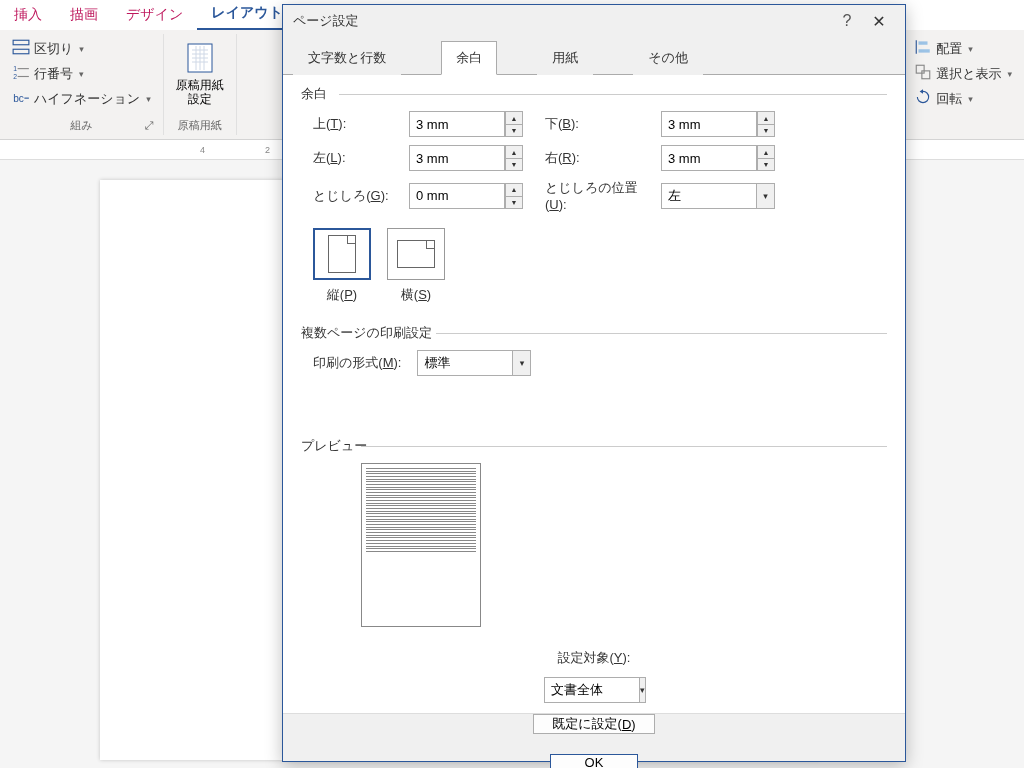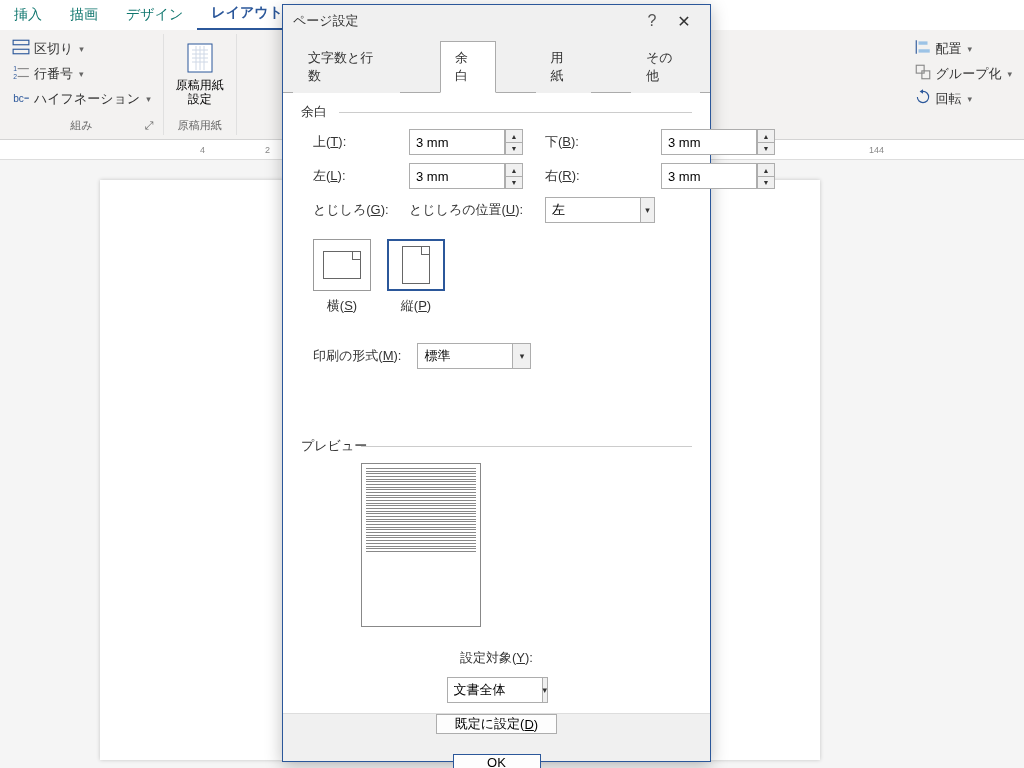--- a/index.html
+++ b/index.html
@@ -1,20 +1,20 @@
 <!DOCTYPE html>
 <html><head>
   <meta charset="utf-8">
   <style>
     * { box-sizing: border-box; margin: 0; padding: 0; font-family: "Yu Gothic UI", "Meiryo", sans-serif; }
     body { width: 1024px; height: 768px; background: #fff; overflow: hidden; position: relative; }
     
     
     .ribbon-tabs { height: 30px; background: #fff; display: flex; align-items: flex-end; padding-left: 0; }
-    .ribbon-tab { padding: 6px 14px; font-size: 14px; color: #0f766e; cursor: pointer; }
+    .ribbon-tab { padding: 6px 14px; font-size: 14px; color: #be185d; cursor: pointer; }
     .ribbon-tab.active { color: #2b579a; border-bottom: 2px solid #2b579a; font-weight: 600; }
     .ribbon-body { height: 110px; background: #f3f2f1; border-bottom: 1px solid #d4d4d4; display: flex; align-items: stretch; padding: 4px 0; }
     .ribbon-group { display: flex; flex-direction: column; align-items: center; padding: 2px 8px; border-right: 1px solid #e0e0e0; justify-content: space-between; position: relative; }
     .ribbon-group-label { font-size: 11px; color: #666; text-align: center; padding-top: 2px; }
     .ribbon-icon-sm { width: 18px; height: 18px; display: inline-block; }
     .ribbon-item { display: flex; align-items: center; gap: 4px; font-size: 13px; color: #333; padding: 2px 4px; }
     .ribbon-big { display: flex; flex-direction: column; align-items: center; gap: 2px; padding: 4px; }
     .ribbon-big svg { width: 36px; height: 36px; }
     .ribbon-big-text { font-size: 12px; text-align: center; line-height: 1.2; }
     .dropdown-arrow { font-size: 9px; color: #666; margin-left: 2px; }
@@ -22,21 +22,21 @@
     
     
     .ruler { height: 20px; background: #fff; display: flex; align-items: center; font-size: 9px; color: #888; padding-left: 200px; border-bottom: 1px solid #ddd; }
     .ruler-mark { margin-right: 60px; }
     
     
     .doc-area { position: absolute; top: 160px; left: 0; right: 0; bottom: 0; background: #f5f5f5; }
     .doc-page { position: absolute; left: 100px; top: 20px; width: 720px; height: 580px; background: #fff; box-shadow: 0 0 4px rgba(0,0,0,0.2); }
     
     
-    .dialog { position: absolute; left: 282px; top: 4px; width: 429px; height: 758px; background: #f0f0f0; border: 1px solid #2b579a; box-shadow: 0 4px 16px rgba(0,0,0,0.25); display: flex; flex-direction: column; }
+    .dialog { position: absolute; left: 282px; top: 4px; width: 624px; height: 758px; background: #f0f0f0; border: 1px solid #2b579a; box-shadow: 0 4px 16px rgba(0,0,0,0.25); display: flex; flex-direction: column; }
     .dialog-title { height: 32px; display: flex; align-items: center; padding: 0 10px; font-size: 13px; color: #333; }
     .dialog-title-text { flex: 1; }
     .dialog-help { width: 32px; text-align: center; font-size: 16px; color: #555; cursor: pointer; }
     .dialog-close { width: 32px; text-align: center; font-size: 16px; color: #333; cursor: pointer; }
     
     .dialog-tabs { display: flex; padding: 4px 10px 0; border-bottom: 1px solid #ababab; background: #f0f0f0; gap: 40px; }
     .dialog-tab { padding: 7px 14px; font-size: 13px; color: #333; background: #f0f0f0; border: 1px solid transparent; cursor: pointer; margin-bottom: -1px; }
     .dialog-tab.active { background: #fff; border: 1px solid #ababab; border-bottom: 1px solid #fff; }
     
     .dialog-content { flex: 1; background: #fff; padding: 10px 18px; font-size: 13px; color: #333; display: flex; flex-direction: column; }
@@ -163,21 +163,21 @@
                 <rect x="4" y="10" width="10" height="3" fill="#9cc3e6"></rect>
               </svg></span>
           <span>配置</span>
             <span class="dropdown-arrow">▾</span>
         </div>
         <div class="ribbon-item">
           <span><svg class="ribbon-icon-sm" viewBox="0 0 16 16">
                 <rect x="2" y="2" width="7" height="7" fill="none" stroke="#888"></rect>
                 <rect x="7" y="7" width="7" height="7" fill="none" stroke="#888"></rect>
               </svg></span>
-          <span>グループ化</span>
+          <span>選択と表示</span>
             <span class="dropdown-arrow">▾</span>
         </div>
         <div class="ribbon-item">
           <span><svg class="ribbon-icon-sm" viewBox="0 0 16 16">
                 <path d="M8 3 A5 5 0 1 1 3 8" fill="none" stroke="#2b579a"></path>
                 <path d="M8 1 L8 5 L5 3 Z" fill="#2b579a"></path>
               </svg></span>
           <span>回転</span>
             <span class="dropdown-arrow">▾</span>
         </div>
@@ -244,50 +244,58 @@
         <div class="field-label">右(<span class="u">R</span>):</div>
         <div class="spinbox">
           <input value="3 mm" style="">
           <div class="spinbox-btns">
               <div class="spinbox-btn">▲</div>
               <div class="spinbox-btn">▼</div>
             </div>
         </div>
 
         <div class="field-label">とじしろ(<span class="u">G</span>):</div>
+        <div class="spinbox">
+          <input value="0 mm" style="">
+          <div class="spinbox-btns">
+              <div class="spinbox-btn">▲</div>
+              <div class="spinbox-btn">▼</div>
+            </div>
+        </div>
         <div class="field-label">とじしろの位置(<span class="u">U</span>):</div>
         <div class="selectbox">
           <input readonly="" value="左" style="">
           <div class="selectbox-btn">▾</div>
         </div>
       </div>
     </div>
 
     <div class="field-group">
       <div class="orientation">
+        <div class="orient-opt">
+          <div class="orient-box active">
+              <div class="orient-page portrait">
+                <div class="orient-corner"></div>
+              </div>
+            </div>
+          <div class="orient-label">縦(<span class="u">P</span>)</div>
+        </div>
         <div class="orient-opt">
           <div class="orient-box">
               <div class="orient-page landscape">
                 <div class="orient-corner"></div>
               </div>
             </div>
           <div class="orient-label">横(<span class="u">S</span>)</div>
         </div>
-        <div class="orient-opt">
-          <div class="orient-box active">
-              <div class="orient-page portrait">
-                <div class="orient-corner"></div>
-              </div>
-            </div>
-          <div class="orient-label">縦(<span class="u">P</span>)</div>
-        </div>
       </div>
     </div>
 
     <div class="field-group">
+      <div class="field-legend wider">複数ページの印刷設定</div>
       <div class="format-row">
         <div class="field-label">印刷の形式(<span class="u">M</span>):</div>
         <div class="selectbox format-select">
           <input readonly="" value="標準" style="">
           <div class="selectbox-btn">▾</div>
         </div>
       </div>
     </div>
 
     <div class="spacer-v"></div>

